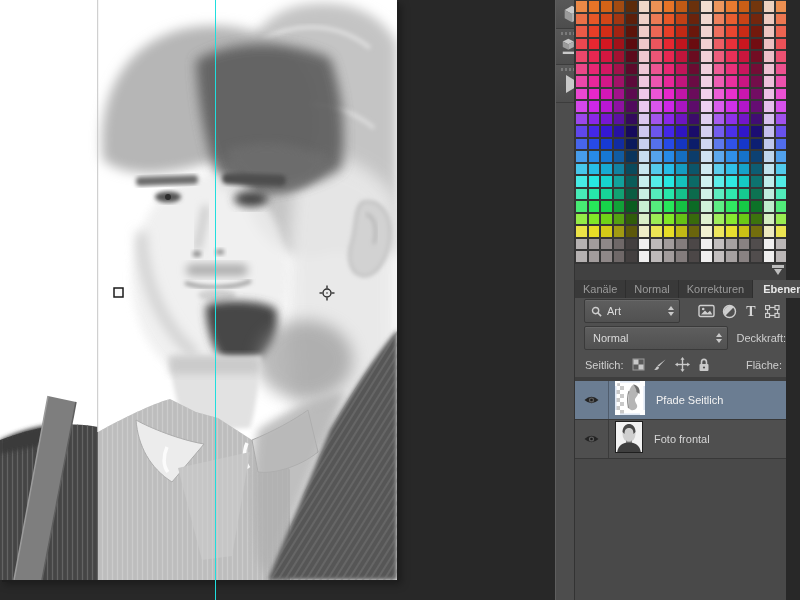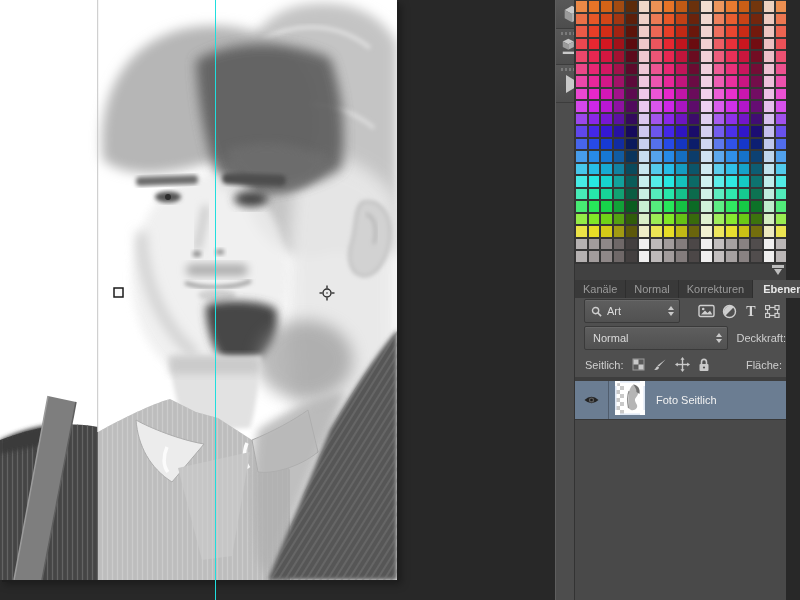--- a/index.html
+++ b/index.html
@@ -687,19 +687,39 @@
                 <rect x="0" y="0" width="2.2" height="5"></rect>
               <rect x="25" y="0" width="5" height="2.2"></rect>
                 <rect x="27.8" y="0" width="2.2" height="5"></rect>
               <rect x="0" y="31.8" width="5" height="2.2"></rect>
                 <rect x="0" y="29" width="2.2" height="5"></rect>
               <rect x="25" y="31.8" width="5" height="2.2"></rect>
                 <rect x="27.8" y="29" width="2.2" height="5"></rect>
             </g>
           </svg>
         </div>
-        <span class="lname">Foto Seitlich</span>
+        <span class="lname">Pfade Seitlich</span>
       </div>
 
+      <div class="layer-row row-norm">
+        <div class="eyebox">
+          <svg width="15" height="10" viewBox="0 0 15 10">
+            <path d="M0.5,5 Q7.5,-1.5 14.5,5 Q7.5,11.5 0.5,5 Z" fill="#242424"></path>
+            <circle cx="7.5" cy="5" r="2.6" fill="#5c5c5c"></circle>
+            <circle cx="7.5" cy="5" r="1.3" fill="#1c1c1c"></circle>
+          </svg>
+        </div>
+        <div class="thumb">
+          <svg width="28" height="32" viewBox="0 0 28 32">
+            <rect x="0" y="0" width="28" height="32" fill="#f2f2f2"></rect>
+            <ellipse cx="14" cy="13" rx="6.5" ry="8" fill="#cfcfcf"></ellipse>
+            <path d="M7.5,11 C7.5,5.5 11,3 14,3 C17,3 20.5,5.5 20.5,11 L18.5,13 C18.5,8.5 16.5,7 14,7 C11.5,7 9.5,8.5 9.5,13 Z" fill="#4a4a4a"></path>
+            <path d="M11,19 C12,21 16,21 17,19 L17,22 L11,22 Z" fill="#8a8a8a"></path>
+            <path d="M2,32 C3,24 8,21.5 14,21.5 C20,21.5 25,24 26,32 Z" fill="#3f3f3f"></path>
+            <rect x="0.5" y="0.5" width="27" height="31" fill="none" stroke="#1f1f1f" stroke-width="1"></rect>
+          </svg>
+        </div>
+        <span class="lname">Foto frontal</span>
+      </div>
 
     </div>
   </div>
 </div>
 
 </body></html>

